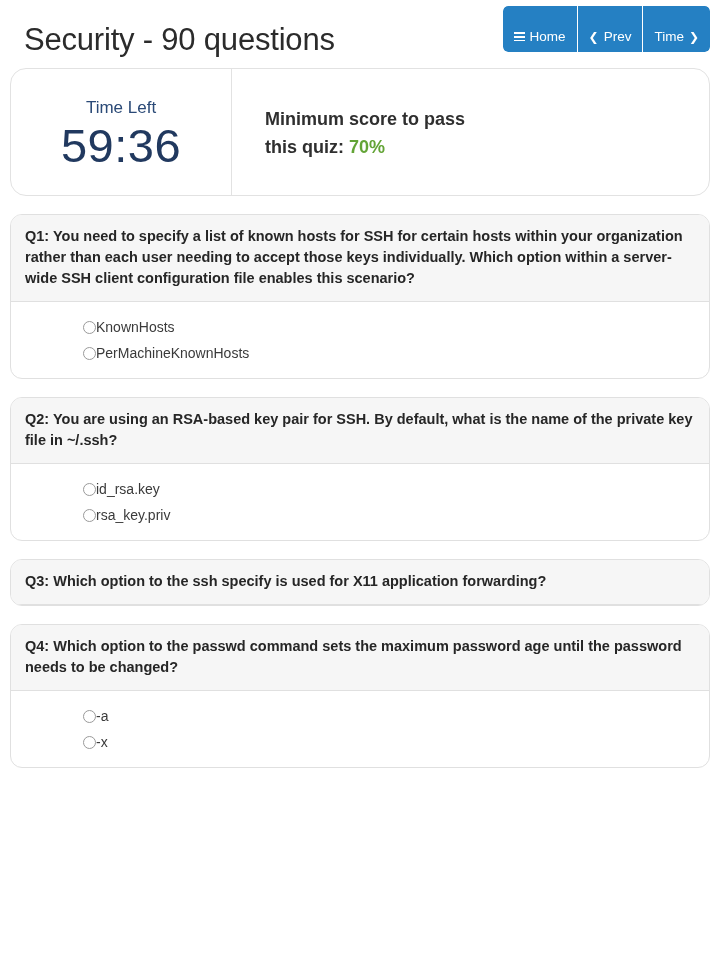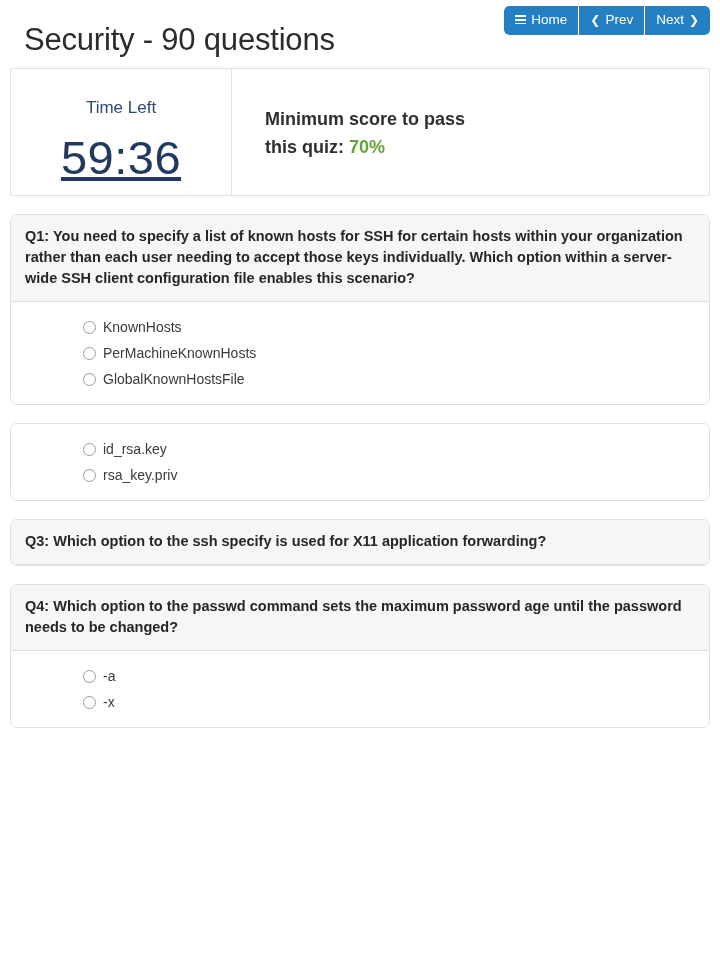--- a/index.html
+++ b/index.html
@@ -42,21 +42,21 @@
     top: 6px;
     display: flex;
     border-radius: 5px;
     overflow: hidden;
   }
   .btn {
     background: #2580c3;
     color: #ffffff;
     font-size: 13.5px;
     line-height: 1;
-    padding: 7px 11px 8px 11px;
+    padding: 24px 11px 8px 11px;
     display: flex;
     align-items: center;
     gap: 5px;
     border: none;
     cursor: pointer;
     font-family: "Liberation Sans", sans-serif;
     white-space: nowrap;
   }
   .btn + .btn { border-left: 1px solid #ffffff; }
   .btn-group .btn:first-child { border-top-left-radius: 5px; border-bottom-left-radius: 5px; }
@@ -74,21 +74,21 @@
     background: #ffffff;
   }
   .ico-burger i:nth-child(1) { top: 0; }
   .ico-burger i:nth-child(2) { top: 3.7px; }
   .ico-burger i:nth-child(3) { top: 7.4px; }
   .chev { font-size: 12px; line-height: 1; display:inline-block; }
 
   
   .info-panel {
     border: 1px solid #e2e2e2;
-    border-radius: 0;
+    border-radius: 16px;
     display: flex;
     background: #ffffff;
     margin-top: 10px;
     height: 128px;
     box-sizing: border-box;
   }
   .info-cell-timer {
     width: 221px;
     box-sizing: border-box;
     border-right: 1px solid #e2e2e2;
@@ -99,61 +99,59 @@
   }
   .time-label {
     font-size: 17px;
     color: #2b4a77;
     line-height: 20px;
   }
   .time-value {
     font-size: 47px;
     color: #21395f;
     line-height: 52px;
-    margin-top: 14px;
+    margin-top: 2px;
     letter-spacing: 0.5px;
-    text-decoration: underline;
   }
   .info-cell-score {
     flex: 1;
     padding: 36px 0 0 33px;
     box-sizing: border-box;
   }
   .score-line {
     font-size: 18px;
     font-weight: bold;
     color: #2f2f2f;
     line-height: 28px;
   }
   .score-pct { color: #63a436; }
 
   
   .qpanel {
     border: 1px solid #e0e0e0;
-    border-radius: 7px;
+    border-radius: 12px;
     background: #ffffff;
     margin-top: 18px;
     overflow: hidden;
   }
   .qhead {
     background: #f6f6f6;
     border-bottom: 1px solid #e0e0e0;
     padding: 11px 14px 12px 14px;
     font-size: 14.5px;
     font-weight: bold;
     color: #262626;
     line-height: 21px;
   }
   .qbody {
     padding: 12px 0 12px 0;
   }
   .opt {
     display: flex;
     align-items: center;
-    gap: 7px;
     padding: 2px 0 2px 72px;
     height: 22px;
     font-size: 14px;
     color: #3a3a3a;
     cursor: pointer;
   }
   .radio {
     width: 11px;
     height: 11px;
     border: 1px solid #9a9a9a;
@@ -178,21 +176,21 @@
             <i></i>
             <i></i>
           </span>
         <span>Home</span>
       </button>
       <button class="btn">
         <span class="chev">❮</span>
         <span>Prev</span>
       </button>
       <button class="btn">
-        <span>Next</span>
+        <span>Time</span>
         <span class="chev">❯</span>
       </button>
     </div>
   </div>
 
   <div class="info-panel">
     <div class="info-cell-timer">
       <div class="time-label">Time Left</div>
       <div class="time-value">59:36</div>
     </div>
@@ -210,27 +208,24 @@
         <div class="qhead">Q1: You need to specify a list of known hosts for SSH for certain hosts within your organization rather than each user needing to accept those keys individually. Which option within a server-wide SSH client configuration file enables this scenario?</div>
         <div class="qbody">
           <label class="opt">
             <span class="radio"></span>
             <span class="opt-label">KnownHosts</span>
           </label>
           <label class="opt">
             <span class="radio"></span>
             <span class="opt-label">PerMachineKnownHosts</span>
           </label>
-          <label class="opt">
-            <span class="radio"></span>
-            <span class="opt-label">GlobalKnownHostsFile</span>
-          </label>
         </div>
       </div>
       <div class="qpanel">
+        <div class="qhead">Q2: You are using an RSA-based key pair for SSH. By default, what is the name of the private key file in ~/.ssh?</div>
         <div class="qbody">
           <label class="opt">
             <span class="radio"></span>
             <span class="opt-label">id_rsa.key</span>
           </label>
           <label class="opt">
             <span class="radio"></span>
             <span class="opt-label">rsa_key.priv</span>
           </label>
         </div>

